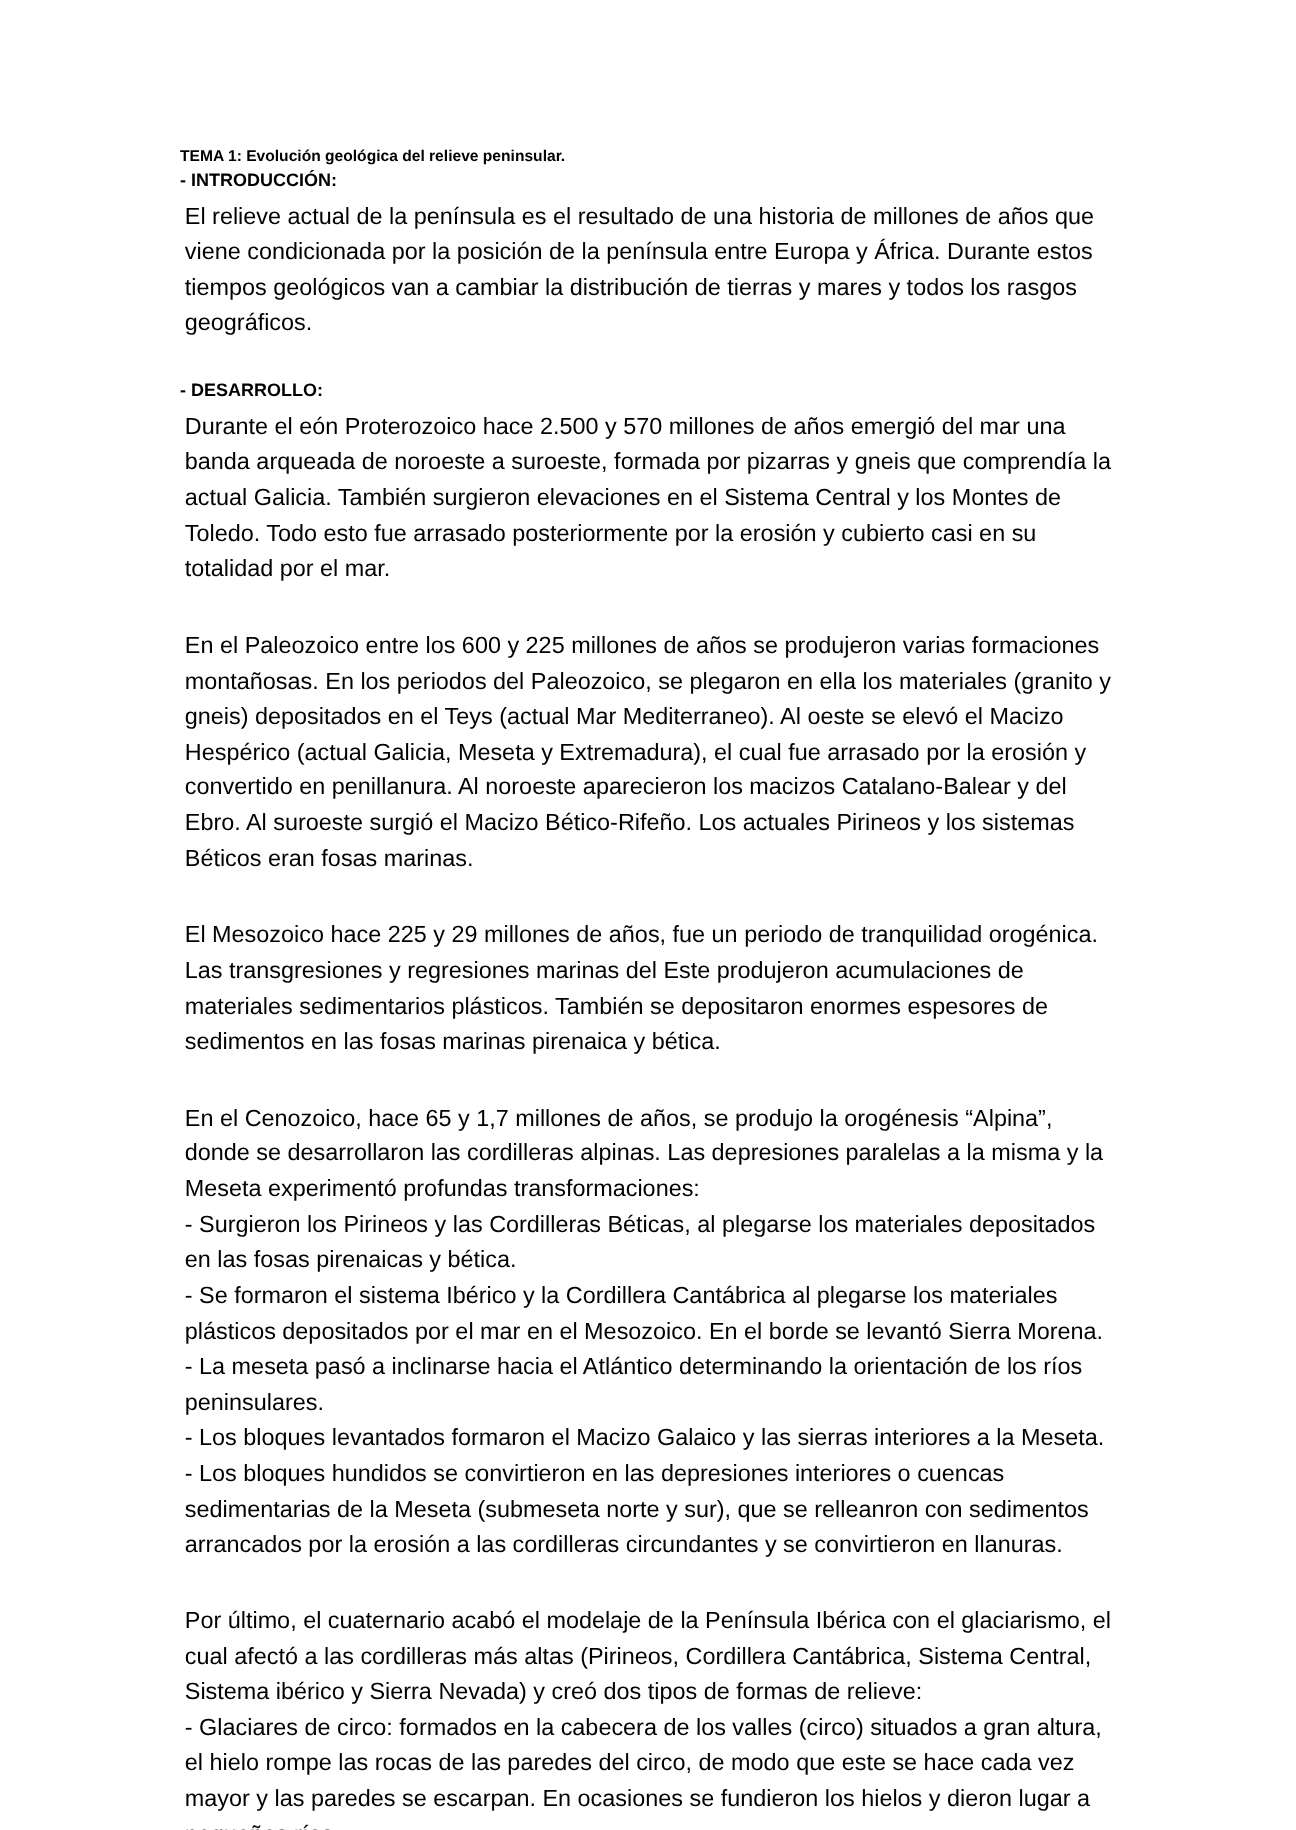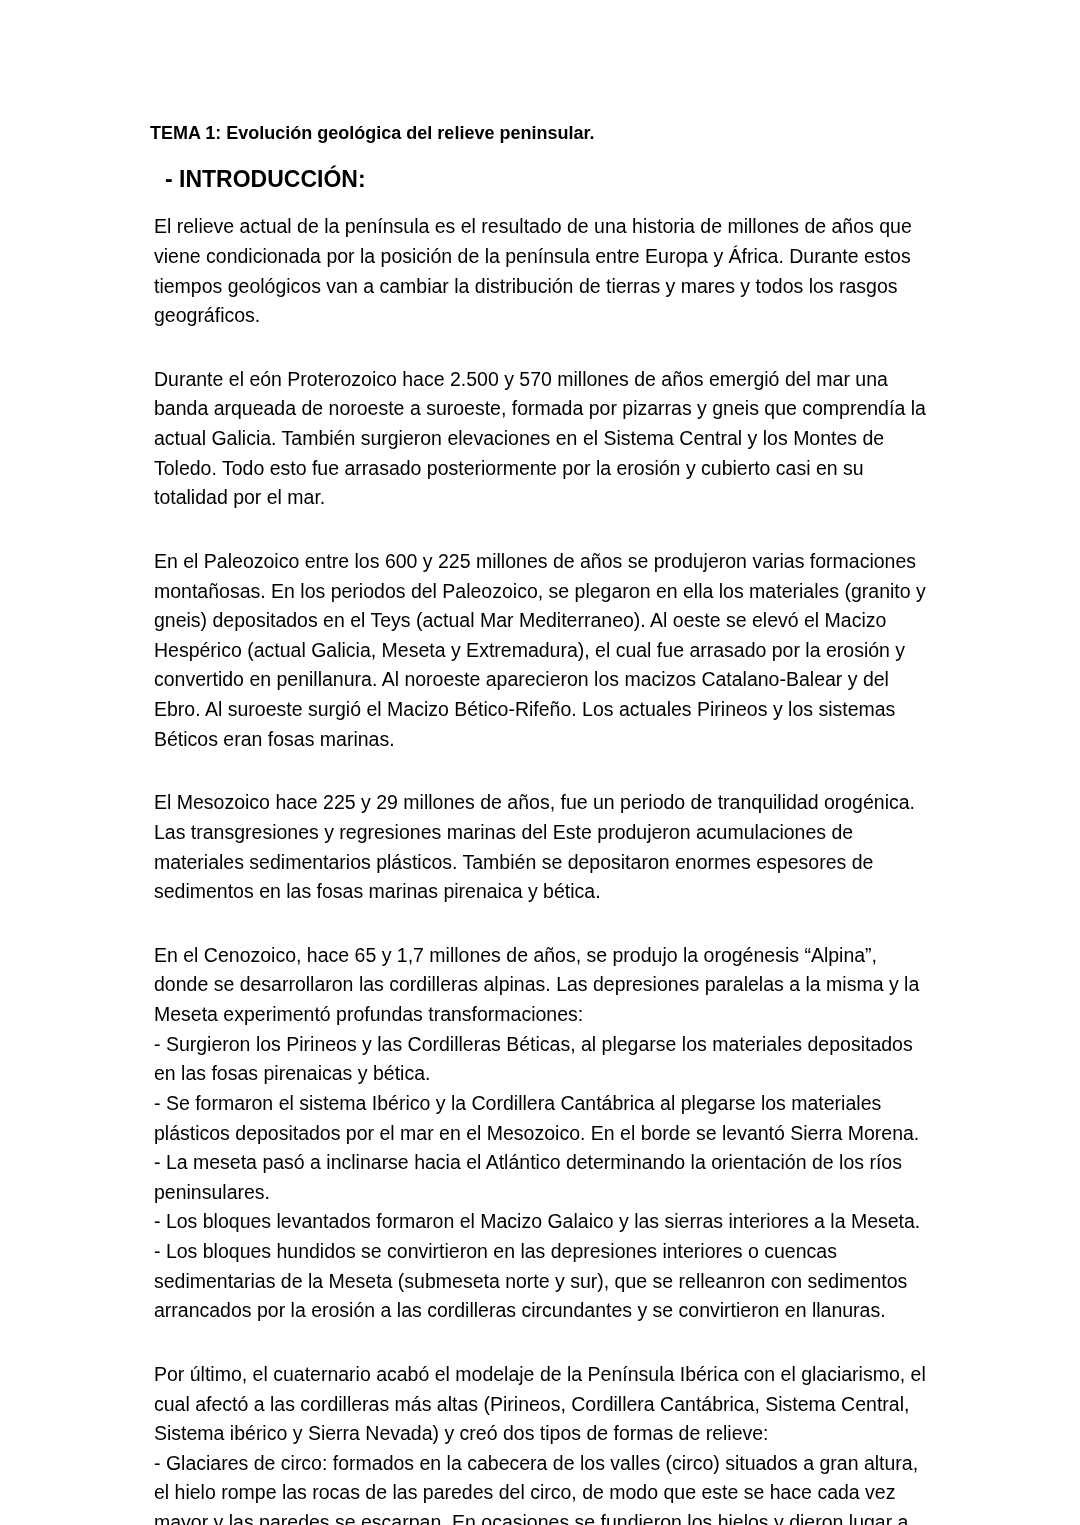--- a/index.html
+++ b/index.html
@@ -20,29 +20,29 @@
     padding: 120px 148px 60px 150px;
     background: #ffffff;
   }
   .doc-body {
     font-size: 19.5px;
     line-height: 1.52;
     text-align: left;
   }
   .doc-title {
     font-weight: bold;
-    font-size: 18px;
+    font-size: 13px;
     line-height: 1.52;
     margin: 0;
   }
   .section-heading {
     font-weight: bold;
-    font-size: 23px;
+    font-size: 15px;
     line-height: 1.52;
-    margin: 15px;
+    margin: 0;
   }
   p.para {
     margin: 4px;
   }
   .spacer {
     height: 26px;
   }
 </style>
 </head>
 <body>
@@ -51,20 +51,21 @@
   <div class="doc-body">
 
     <div class="doc-title">TEMA 1: Evolución geológica del relieve peninsular.</div>
 
     <div class="section-heading">- INTRODUCCIÓN:</div>
 
     <p class="para">El relieve actual de la península es el resultado de una historia de millones de años que viene condicionada por la posición de la península entre Europa y África. Durante estos tiempos geológicos van a cambiar la distribución de tierras y mares y todos los rasgos geográficos.</p>
 
     <div class="spacer"></div>
 
+    <div class="section-heading">- DESARROLLO:</div>
 
     <p class="para">Durante el eón Proterozoico hace 2.500 y 570 millones de años emergió del mar una banda arqueada de noroeste a suroeste, formada por pizarras y gneis que comprendía la actual Galicia. También surgieron elevaciones en el Sistema Central y los Montes de Toledo. Todo esto fue arrasado posteriormente por la erosión y cubierto casi en su totalidad por el mar.</p>
 
     <div class="spacer"></div>
 
     <p class="para">En el Paleozoico entre los 600 y 225 millones de años se produjeron varias formaciones montañosas. En los periodos del Paleozoico, se plegaron en ella los materiales (granito y gneis) depositados en el Teys (actual Mar Mediterraneo). Al oeste se elevó el Macizo Hespérico (actual Galicia, Meseta y Extremadura), el cual fue arrasado por la erosión y convertido en penillanura. Al noroeste aparecieron los macizos Catalano-Balear y del Ebro. Al suroeste surgió el Macizo Bético-Rifeño. Los actuales Pirineos y los sistemas Béticos eran fosas marinas.</p>
 
     <div class="spacer"></div>
 
     <p class="para">El Mesozoico hace 225 y 29 millones de años, fue un periodo de tranquilidad orogénica. Las transgresiones y regresiones marinas del Este produjeron acumulaciones de materiales sedimentarios plásticos. También se depositaron enormes espesores de sedimentos en las fosas marinas pirenaica y bética.</p>

